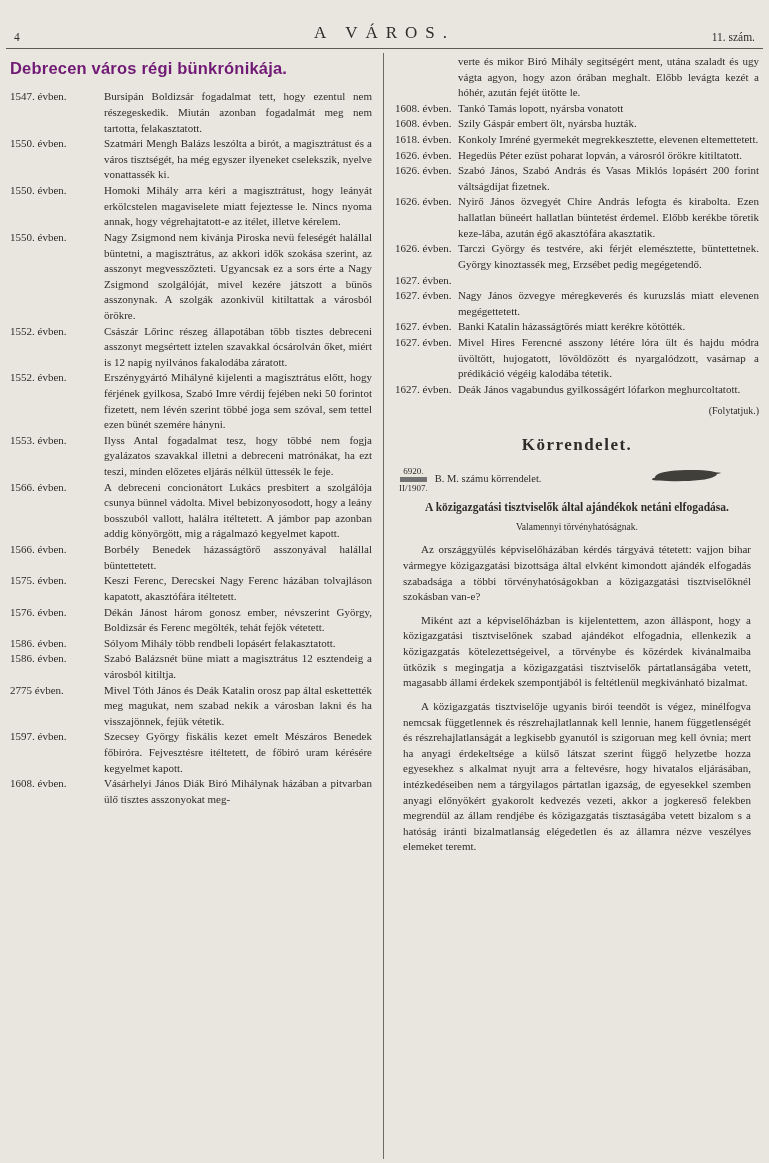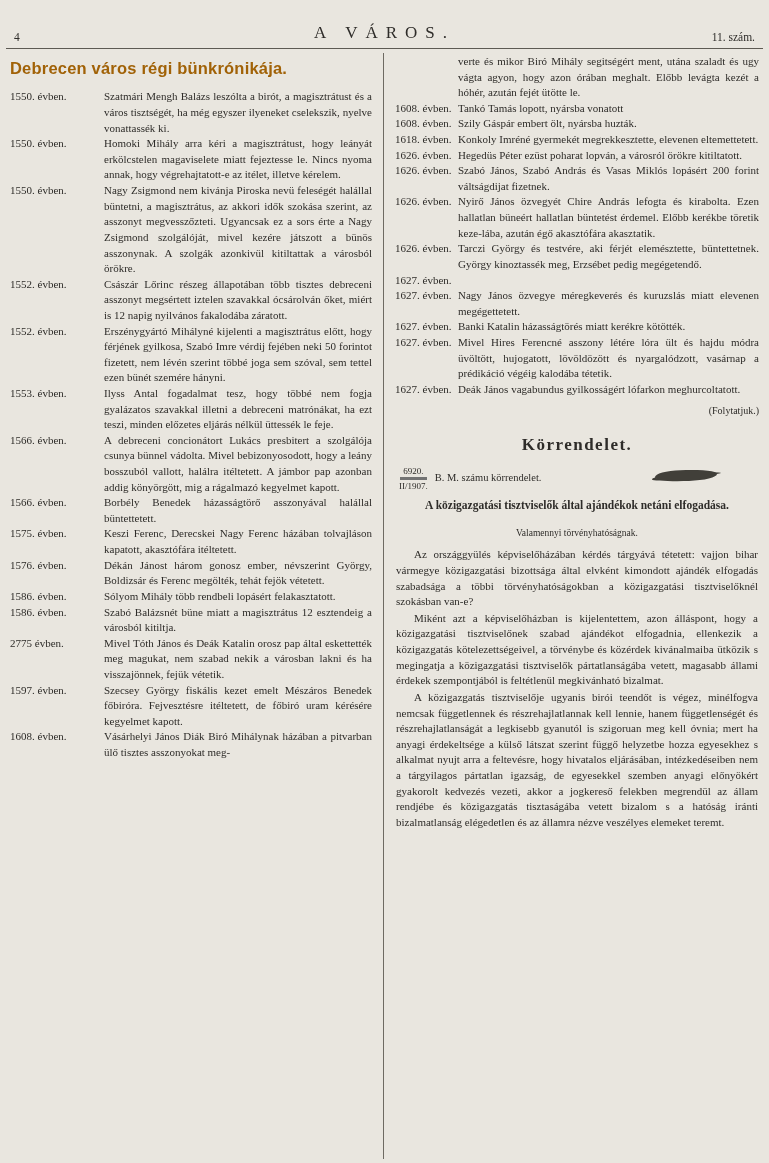--- a/index.html
+++ b/index.html
@@ -36,70 +36,74 @@
     overflow: hidden;
   }
   .col { font-size: 11px; line-height: 1.42; }
   .col-left { width: 362px; --yw: 94px; }
   .divider { width: 1px; background: #6e6a62; margin: 0 11px; align-self: stretch; }
   .col-right { flex: 1; --yw: 63px; }
   .article-title {
     font-family: "Liberation Sans", sans-serif;
     font-size: 16.5px; font-weight: bold;
     letter-spacing: 0.2px;
-    margin: 4px 0 9px 0; color: #a16207;
+    margin: 4px 0 9px 0; color: #701a75;
   }
   .entry { display: flex; }
   .entry .year { flex: 0 0 var(--yw); white-space: nowrap; }
   .entry .etext { flex: 1; text-align: justify; }
   .continuation { margin: 1px 0 0 var(--yw); text-align: justify; }
   .folytatjuk { text-align: right; font-size: 10px; margin: 7px 0 2px 0; }
   .circular-title {
     font-size: 17px; font-weight: bold; text-align: center;
     letter-spacing: 1.5px; margin: 14px 0 9px 0;
   }
   .ref-line {
     position: relative; display: flex; align-items: center; gap: 7px;
     font-size: 10.5px; margin: 0 0 7px 4px; min-height: 22px;
   }
   .fraction { display: inline-flex; flex-direction: column; align-items: center; font-size: 9px; line-height: 1.15; }
-  .fraction .num { border-bottom: 3px solid #737373; padding: 0 3px 1px 3px; }
+  .fraction .num { border-bottom: 5px solid #737373; padding: 0 3px 1px 3px; }
   .fraction .den { padding-top: 1px; }
   .ink-smudge {
     position: absolute; right: 42px; top: 4px;
     width: 62px; height: 11px; background: #33312c;
     border-radius: 45% 55% 50% 50% / 60% 50% 60% 45%;
     transform: rotate(-2deg);
     box-shadow: -6px 2px 0 -3px #33312c, 8px -1px 0 -4px #33312c;
     opacity: 0.92;
   }
   .subject {
     font-size: 11.5px; font-weight: bold; text-align: center;
-    margin: 2px 26px 13px 26px; line-height: 1.35;
+    margin: 2px 26px 5px 26px; line-height: 1.35;
   }
   .addressee { text-align: center; font-size: 9.5px; margin: 0 0 7px 0; }
-  .para { margin: 1px; text-align: justify; text-indent: 18px; }
+  .para { margin: 8px; text-align: justify; text-indent: 18px; }
 </style>
 </head>
 <body>
 
 <div class="page">
 
   <header class="masthead">
     <span class="pageno">4</span>
     <span class="journal">A VÁROS.</span>
     <span class="issue">11. szám.</span>
   </header>
   <div class="head-rule"></div>
 
   <div class="columns">
 
     <div class="col col-left">
       <h1 class="article-title">Debrecen város régi bünkrónikája.</h1>
       <div>
+  <div class="entry">
+    <span class="year">1547. évben.</span>
+    <span class="etext">Bursipán Boldizsár fogadalmat tett, hogy ezentul nem részegeskedik. Miután azonban fogadalmát meg nem tartotta, felakasztatott.</span>
+  </div>
 
   <div class="entry">
     <span class="year">1550. évben.</span>
     <span class="etext">Szatmári Mengh Balázs leszólta a birót, a magisztrátust és a város tisztségét, ha még egyszer ilyeneket cselekszik, nyelve vonattassék ki.</span>
   </div>
 
   <div class="entry">
     <span class="year">1550. évben.</span>
     <span class="etext">Homoki Mihály arra kéri a magisztrátust, hogy leányát erkölcstelen magaviselete miatt fejeztesse le. Nincs nyoma annak, hogy végrehajtatott-e az itélet, illetve kérelem.</span>
   </div>

